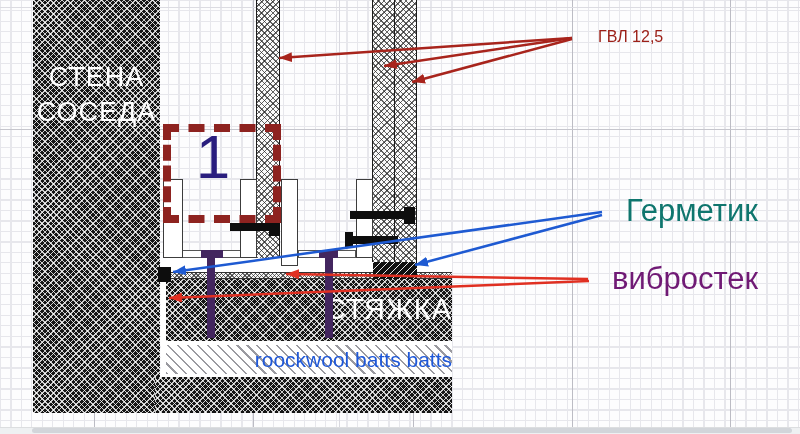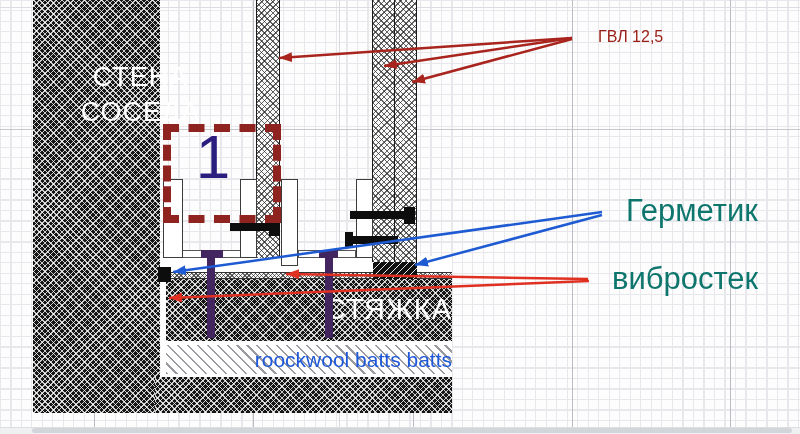--- a/index.html
+++ b/index.html
@@ -56,37 +56,37 @@
   }
   .white-fill{background:#fff;}
   .stud{background:#fff;border:1.5px solid #3c3c3c;box-sizing:border-box;}
   .track-bottom{background:#fff;border:1px solid #555;box-sizing:border-box;}
   .black-part{background:#0d0d0d;}
   .pin{background:#43265f;}
 
   .wall-text{
     position:absolute;left:33px;top:60px;width:127px;
     color:#fff;font-size:27px;line-height:35px;text-align:center;
-    letter-spacing:1px;white-space:nowrap;margin-left:44px;
+    letter-spacing:1px;white-space:nowrap;
   }
   .layer-text{
     position:absolute;color:#fff;text-align:right;white-space:nowrap;
   }
   .callout-box{
     position:absolute;left:163px;top:124px;width:118px;height:99px;
     border:8px dashed #8e2320;box-sizing:border-box;
   }
   .callout-num{
     position:absolute;left:191px;top:126px;width:44px;
     color:#2a1e7e;font-size:62px;line-height:62px;text-align:center;
   }
   .lbl{position:absolute;white-space:nowrap;margin-left:24px;}
   .lbl-gvl{left:574px;top:28px;font-size:16px;color:#9c2018;}
   .lbl-sealant{left:602px;top:193px;font-size:31px;color:#0f766e;}
-  .lbl-vibro{left:588px;top:261px;font-size:31px;color:#0f766e;}
+  .lbl-vibro{left:588px;top:261px;font-size:31px;color:#701a75;}
 
   .arrows{position:absolute;left:0;top:0;width:800px;height:434px;pointer-events:none;}
 
   .scroll-track{
     position:absolute;left:0;top:427px;width:800px;height:7px;
     background:#eef0f2;border-top:1px solid #dcdee0;box-sizing:border-box;
   }
   .scroll-thumb{
     position:absolute;left:32px;top:428px;width:760px;height:5px;
     background:#d2d5da;border-radius:3px;

